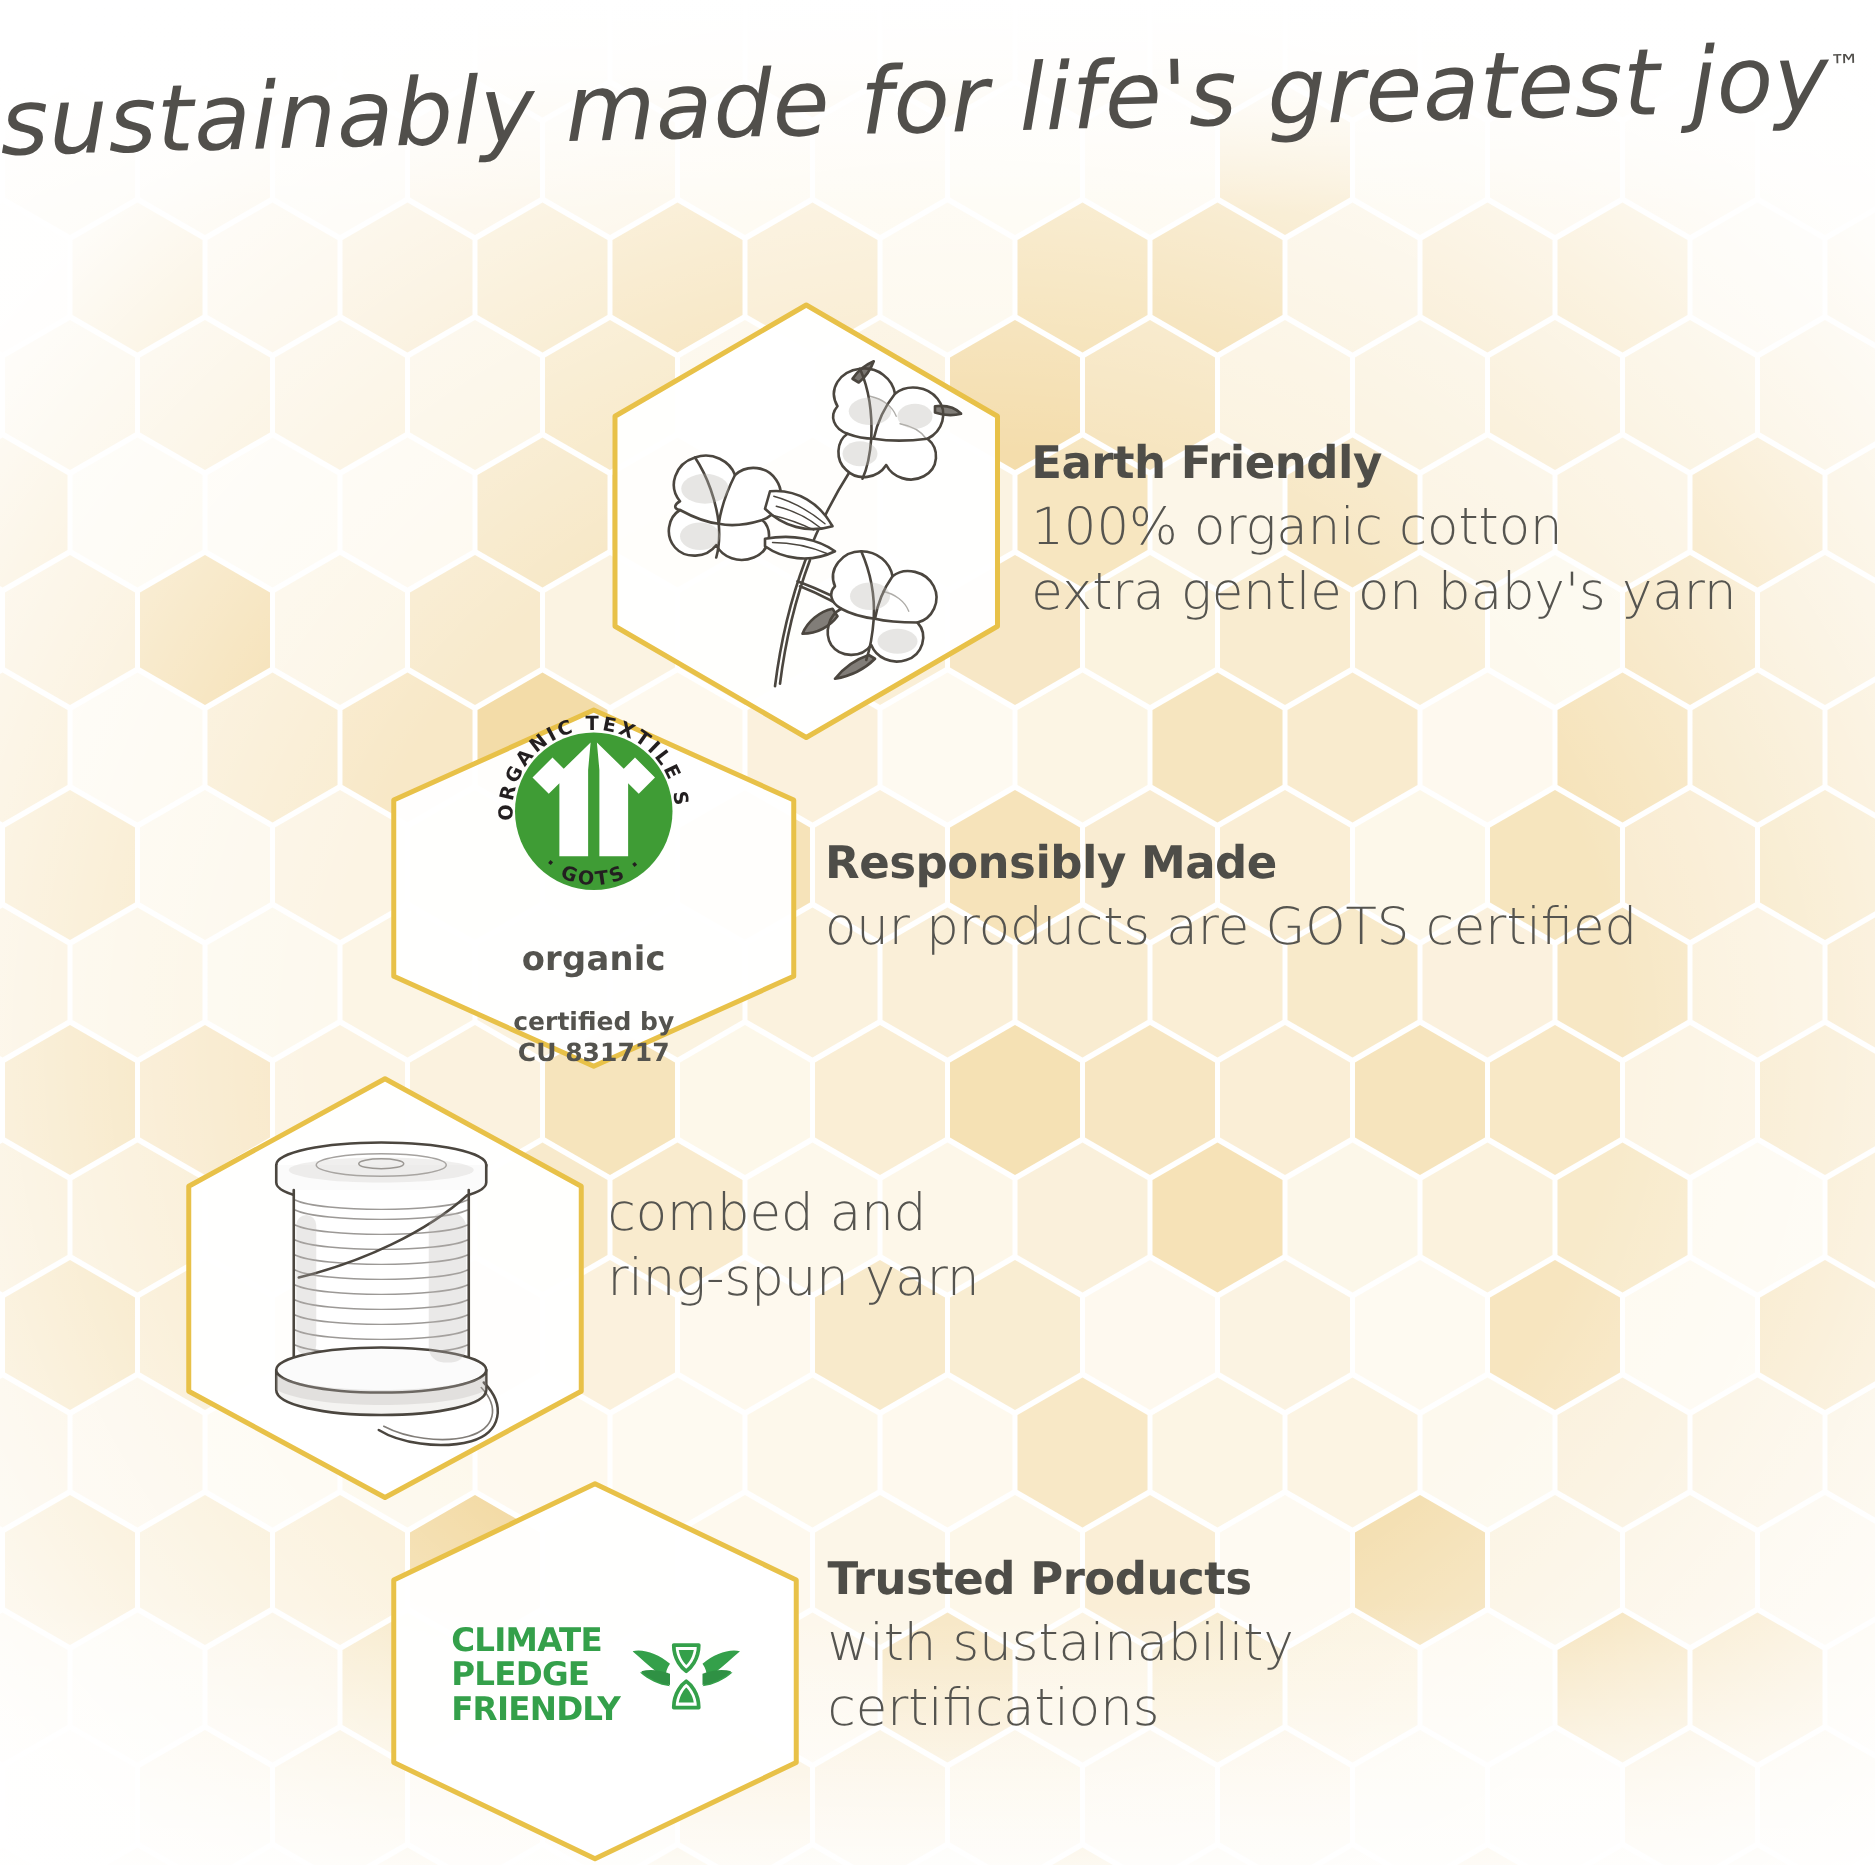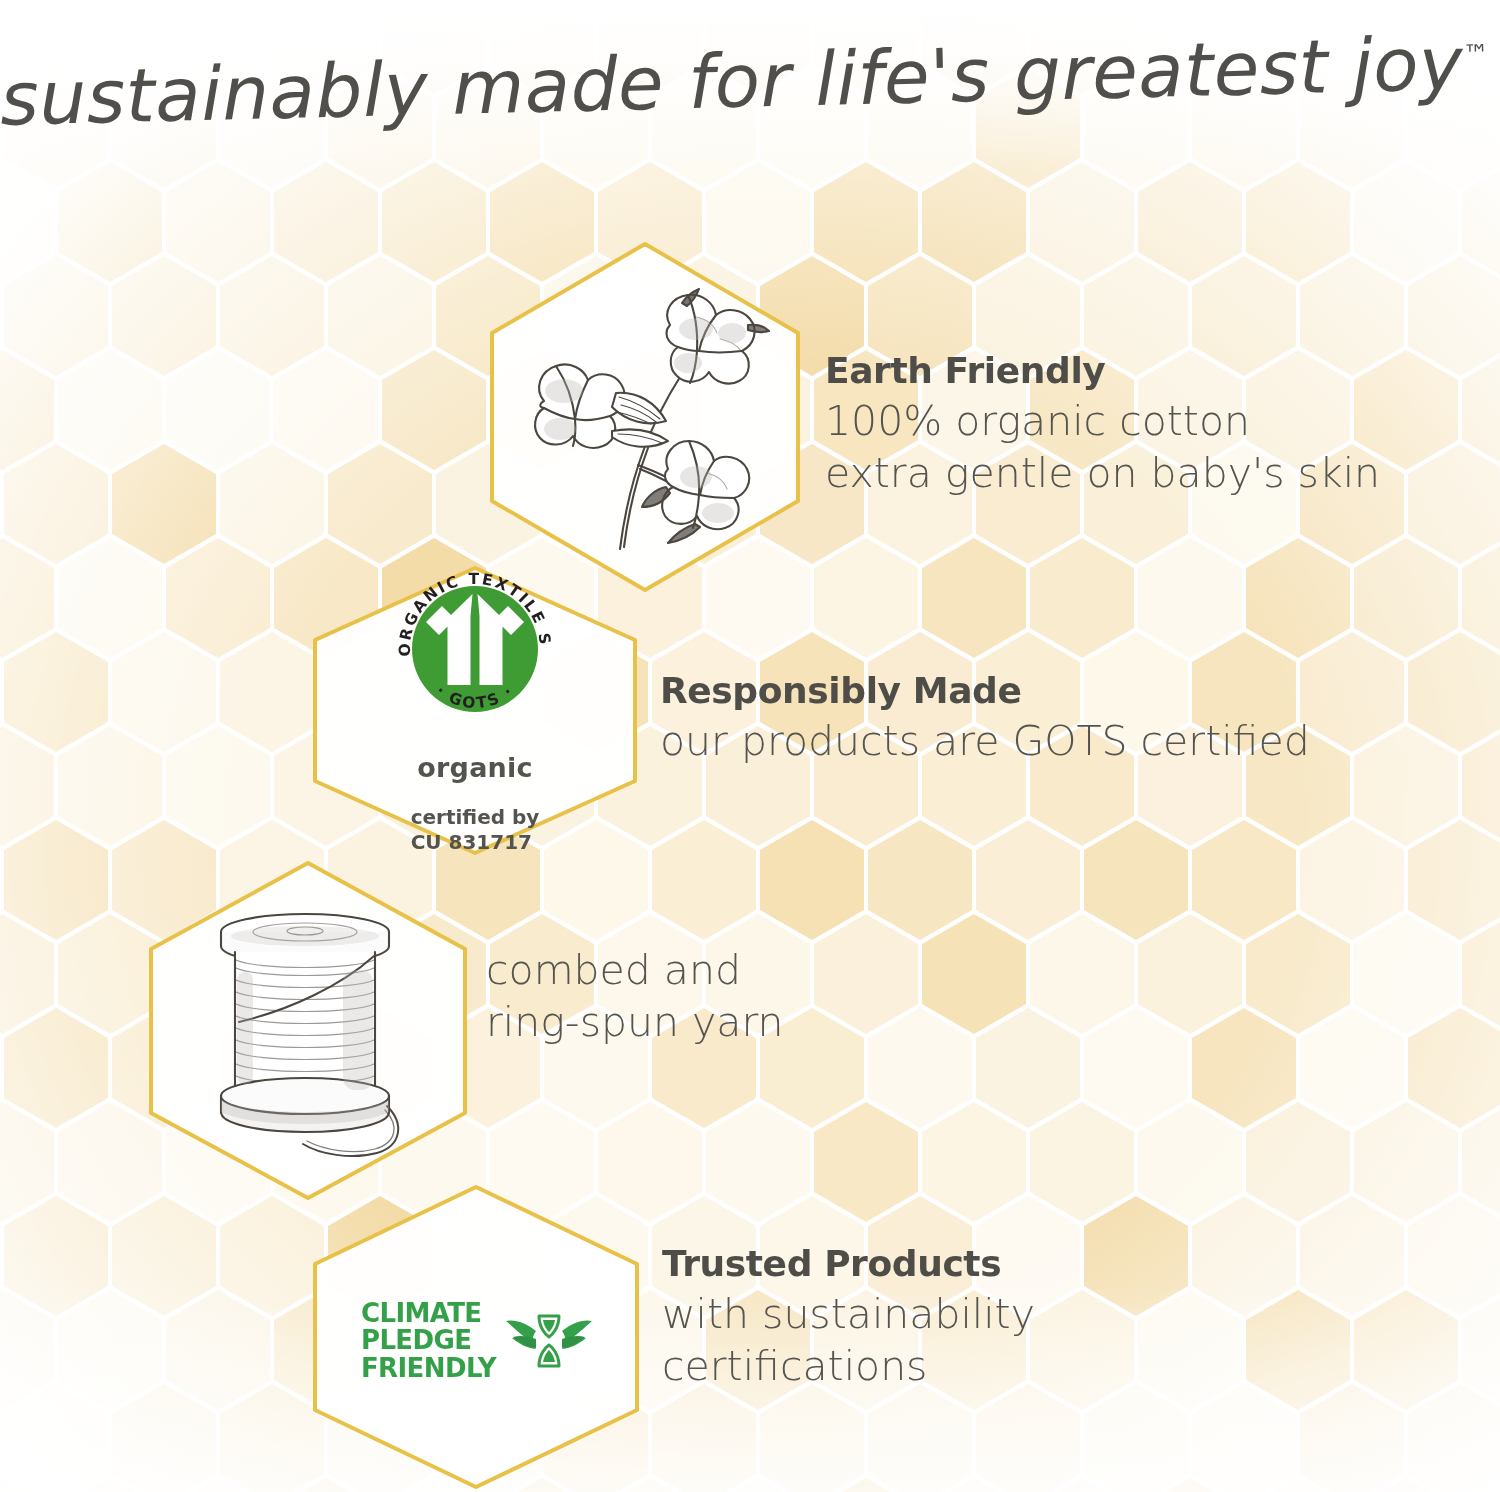--- a/index.html
+++ b/index.html
@@ -113,20 +113,21 @@
 
   
   .gots-wrap {
     display:flex;
     flex-direction:column;
     align-items:center;
     transform:translateY(-4px);
   }
   .gots-caption {
     font-family:"DejaVu Sans", sans-serif;
+    text-align:center;
     color:#54534e;
   }
   .gots-organic { font-size:27px; font-weight:bold; margin-top:12px; letter-spacing:0.2px;}
   .gots-certline { font-size:20px; font-weight:bold; margin-top:22px; line-height:1.25; }
 
   
   .cpf-wrap { display:flex; align-items:center; gap:10px; transform:translateY(4px); }
   .cpf-words {
     font-family:"DejaVu Sans", sans-serif;
     font-weight:bold;
@@ -539,21 +540,21 @@
           <ellipse cx="198" cy="232" rx="16" ry="10"></ellipse>
         </g>
       </svg>
     </div>
   </div>
 
   <div class="feature-text" style="left:825px; top:352px;">
     <div class="f-title">Earth Friendly</div>
     <div class="f-body">
       <div class="f-line">100% organic cotton</div>
-      <div class="f-line">extra gentle on baby's skin</div>
+      <div class="f-line">extra gentle on baby's yarn</div>
     </div>
   </div>
 
   <div class="hex-card" style="left:310px; top:563px; width:330px; height:295px;">
     <svg class="hex-svg" viewBox="0 0 330 295">
       <polygon points="165,5 325,77 325,218 165,290 5,218 5,77" fill="#ffffff" fill-opacity="0.96" stroke="#e8c148" stroke-width="4" stroke-linejoin="round"></polygon>
     </svg>
     <div class="hex-inner">
       <div class="gots-wrap">
 

